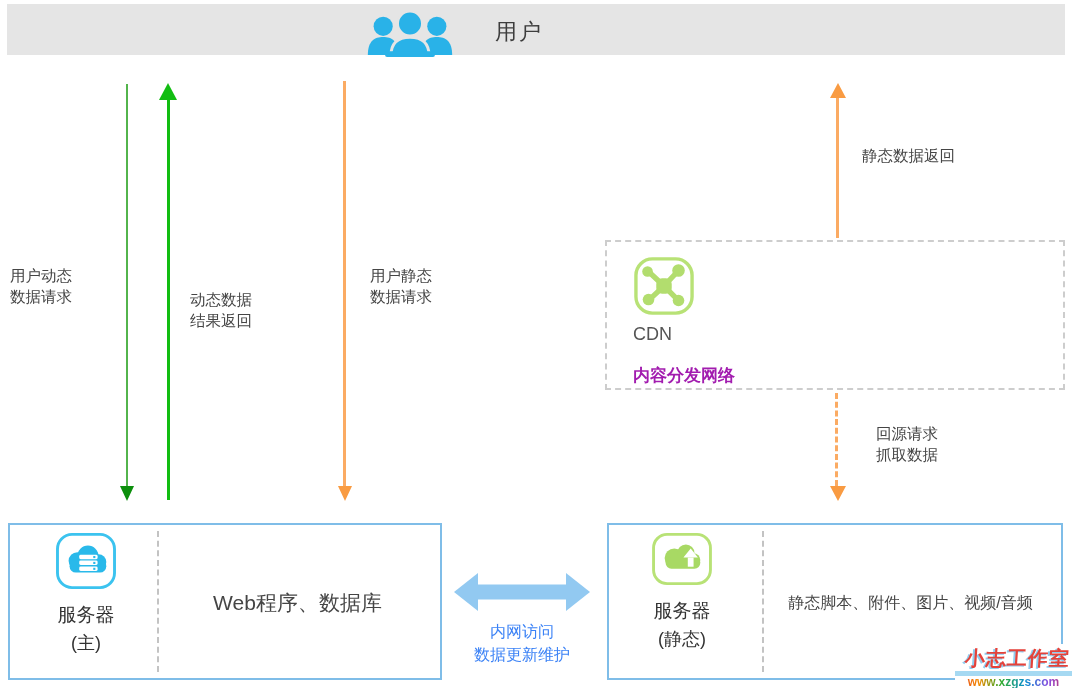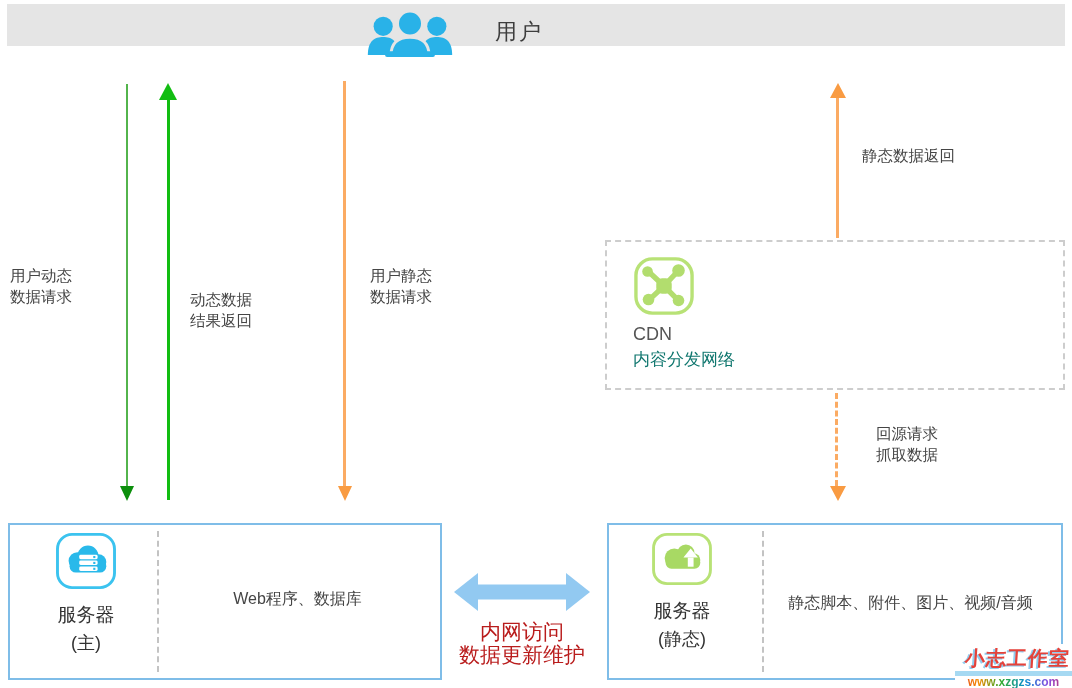--- a/index.html
+++ b/index.html
@@ -1,21 +1,21 @@
 <!DOCTYPE html>
 <html><head>
 <meta charset="utf-8">
 <style>
   * { margin:0; padding:0; box-sizing:border-box; }
   html,body { background:#ffffff; }
   body { font-family:"Liberation Sans","DejaVu Sans",sans-serif; }
   .canvas { position:relative; width:1072px; height:688px; background:#fff; overflow:hidden; }
 
   
-  .banner { position:absolute; left:7px; top:4px; width:1058px; height:42px; background:#e5e5e5; }
+  .banner { position:absolute; left:7px; top:4px; width:1058px; height:51px; background:#e5e5e5; }
   .banner-title { position:absolute; left:488px; top:13px; font-size:22px; color:#3d3d3d; letter-spacing:2px; }
   .users-icon { position:absolute; left:357px; top:7px; }
 
   
   .vline { position:absolute; }
   .line-green-thin  { left:126px;   top:84px;  width:2px; height:402px; background:#53b44c; }
   .line-green-thick { left:167px;   top:99px;  width:3px; height:401px; background:#12bd12; }
   .line-orange-mid  { left:343px;   top:81px;  width:3px; height:405px; background:#fbab63; }
   .line-orange-right{ left:836px;   top:97px;  width:3px; height:141px; background:#fbab63; }
   .line-orange-dash { left:835px;   top:393px; width:0;   height:93px;  border-left:3px dashed #fbab63; }
@@ -33,42 +33,42 @@
   .lbl-dyn-ret  { left:190px; top:265px;margin-top:24px; }
   .lbl-sta-req  { left:370px; top:265px; }
   .lbl-sta-ret  { left:862px; top:147px;font-family:Liberation Mono, monospace; }
   .lbl-origin   { left:876px; top:423px; }
   .lbl-note     { left:845px; top:307px; font-size:16px; }
 
   
   .cdn-box { position:absolute; left:605px; top:240px; width:460px; height:150px; border:2px dashed #cdcdcd; background:#fff; }
   .cdn-node { position:absolute; left:633px; top:256px; width:160px; text-align:left; }
   .cdn-name1 { font-size:18px; color:#555; margin-top:4px; }
-  .cdn-name2 { font-size:17px; color:#0f766e; margin-top:3px; }
+  .cdn-name2 { font-size:17px; color:#a21caf; margin-top:19px;font-weight:bold; }
 
   
   .srv-box { position:absolute; top:523px; height:157px; border:2px solid #7fbde8; background:#fff; }
   .box-main   { left:8px;   width:434px; }
   .box-static { left:607px; width:456px; }
   .divider { position:absolute; top:6px; bottom:6px; width:0; border-left:2px dashed #c3c3c3; }
   .divider-main   { left:147px; }
   .divider-static { left:153px; }
   .srv-node { position:absolute; top:7px; width:124px; text-align:center; }
   .node-main   { left:14px; }
   .node-static { left:11px; }
   .srv-name   { font-size:19px; color:#333; margin-top:8px; }
   .srv-suffix { font-size:18px; color:#333; margin-top:3px; }
   .srv-content { position:absolute; text-align:center; color:#454545; }
-  .content-main   { left:149px; right:4px; top:64px; font-size:16px; }
+  .content-main   { left:149px; right:4px; top:64px; font-size:21px; }
   .content-static { left:155px; right:4px; top:68px; font-size:16px; }
 
   
   .double-arrow { position:absolute; left:452px; top:571px; }
   .intranet-lbl { position:absolute; left:443px; top:620px; width:158px; text-align:center;
-                  font-size:21px; line-height:23px; color:#b91c1c; }
+                  font-size:16px; line-height:23px; color:#3b82f6; }
 
   
   .watermark { position:absolute; left:955px; top:644px; width:117px; height:44px; background:#fff; z-index:10; }
   .wm-bar { position:absolute; left:0; top:27px; width:117px; height:5px; background:#a6d9f2; }
   .wm-studio { position:absolute; right:2px; top:1px; font-size:20px; font-weight:bold; color:#e4423a;
                letter-spacing:1px; transform:skew(-4deg); text-shadow:-2px 1px 0 #8fcdf0; white-space:nowrap; }
   .wm-url { position:absolute; left:0; right:0; top:31px; text-align:center; font-size:12px; font-weight:bold;
             color:#cc3344; white-space:nowrap; }
   @supports (-webkit-background-clip:text) {
     .wm-url { background:linear-gradient(90deg,#e03030,#f58a00,#2fab2f,#0a8fd0,#8a4ae0,#e03030);

